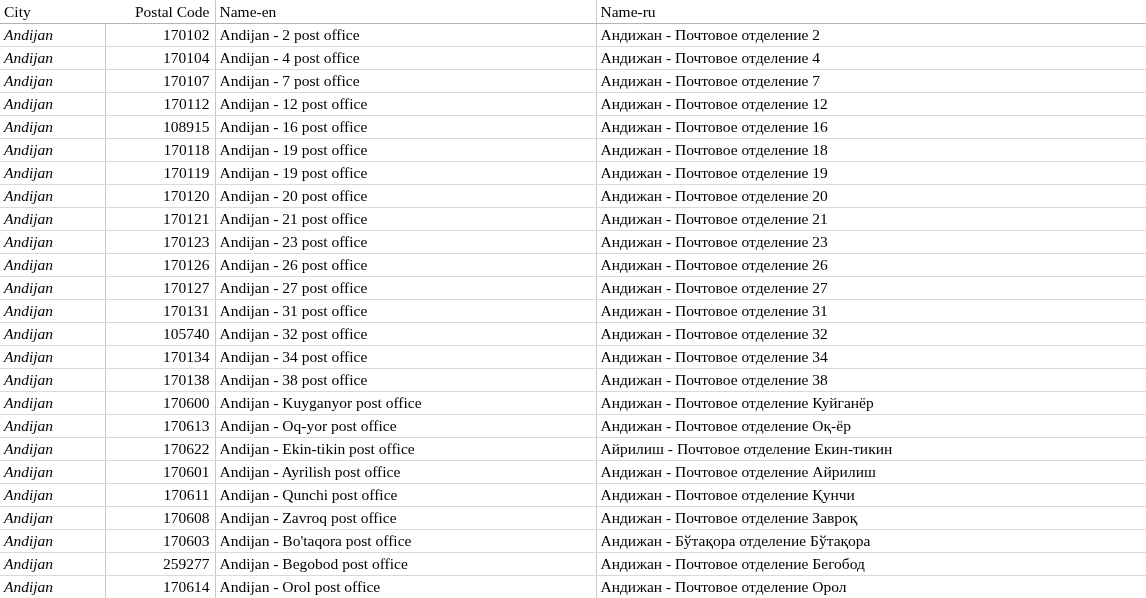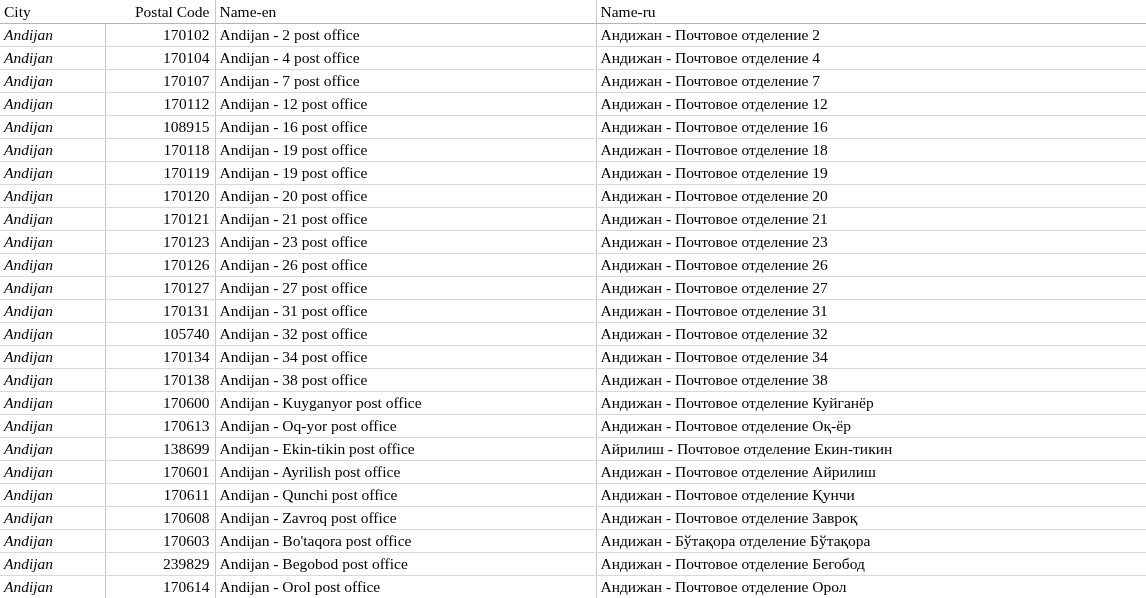--- a/index.html
+++ b/index.html
@@ -187,21 +187,21 @@
           <td class="last-col">Андижан - Почтовое отделение Куйганёр</td>
         </tr>
         <tr>
           <td class="c-city-cell">Andijan</td>
           <td class="num">170613</td>
           <td>Andijan - Oq-yor post office</td>
           <td class="last-col">Андижан - Почтовое отделение Оқ-ёр</td>
         </tr>
         <tr>
           <td class="c-city-cell">Andijan</td>
-          <td class="num">138699</td>
+          <td class="num">170622</td>
           <td>Andijan - Ekin-tikin post office</td>
           <td class="last-col">Айрилиш - Почтовое отделение Екин-тикин</td>
         </tr>
         <tr>
           <td class="c-city-cell">Andijan</td>
           <td class="num">170601</td>
           <td>Andijan - Ayrilish post office</td>
           <td class="last-col">Андижан - Почтовое отделение Айрилиш</td>
         </tr>
         <tr>
@@ -217,21 +217,21 @@
           <td class="last-col">Андижан - Почтовое отделение Заврoқ</td>
         </tr>
         <tr>
           <td class="c-city-cell">Andijan</td>
           <td class="num">170603</td>
           <td>Andijan - Bo'taqora post office</td>
           <td class="last-col">Андижан - Бўтақора отделение Бўтақора</td>
         </tr>
         <tr>
           <td class="c-city-cell">Andijan</td>
-          <td class="num">239829</td>
+          <td class="num">259277</td>
           <td>Andijan - Begobod post office</td>
           <td class="last-col">Андижан - Почтовое отделение Бегобод</td>
         </tr>
         <tr>
           <td class="c-city-cell">Andijan</td>
           <td class="num">170614</td>
           <td>Andijan - Orol post office</td>
           <td class="last-col">Андижан - Почтовое отделение Орол</td>
         </tr>
       </tbody>

